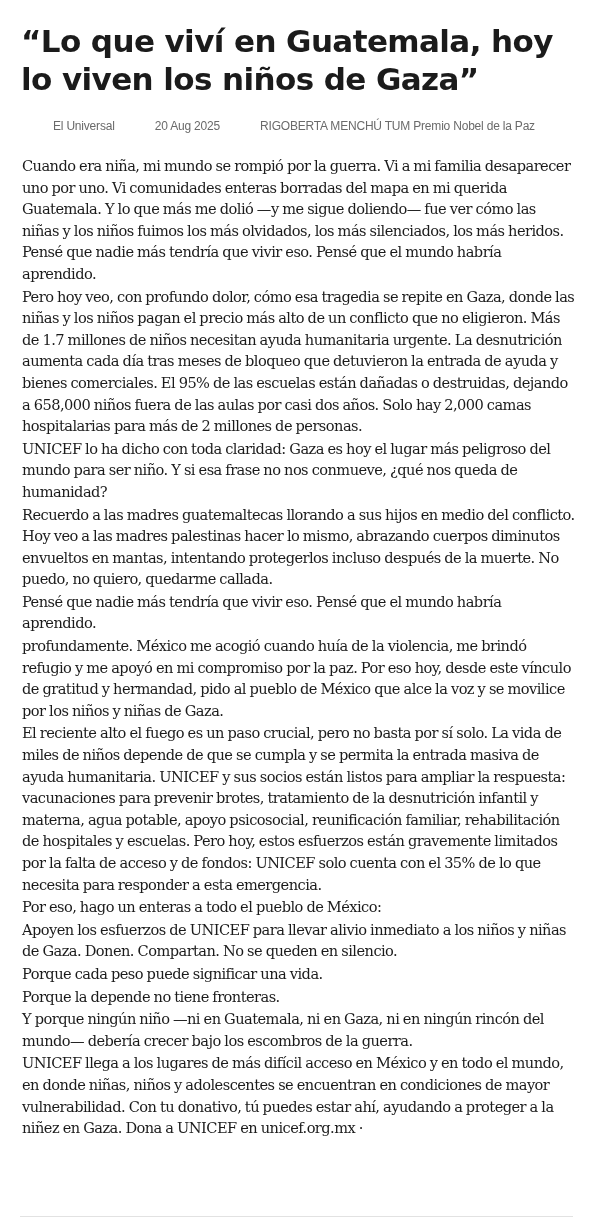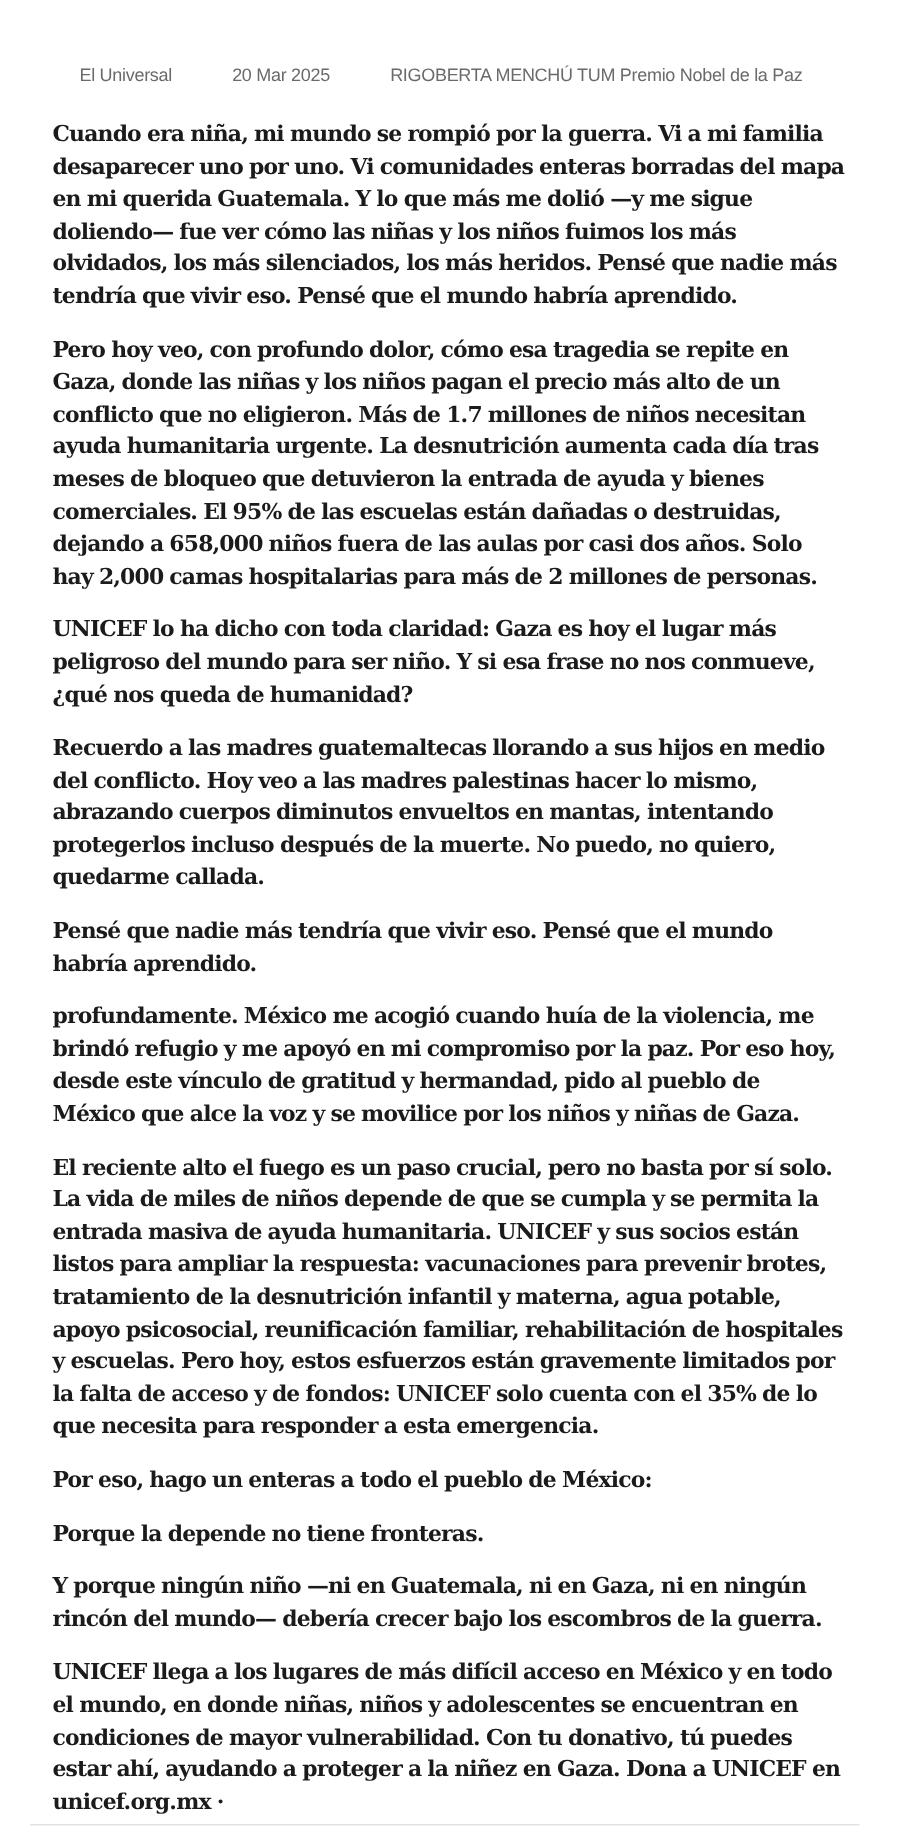--- a/index.html
+++ b/index.html
@@ -43,51 +43,53 @@
     .body {
       margin-top: 21px;
       font-family: "DejaVu Serif", serif;
       font-size: 14.6px;
       line-height: 21.6px;
       letter-spacing: -0.55px;
       word-spacing: -0.5px;
       color: #1b1b1b;
     }
     .body p {
-      margin: 14px;
-      font-weight: bold;
+      margin: 1px;
     }
     .divider {
       position: absolute;
       left: 20px;
       top: 1216px;
       width: 553px;
       height: 0;
       border-top: 1px solid #e2e2e2;
     }
   </style>
 </head>
 <body>
 
 <article class="article">
+  <h1 class="title">“Lo que viví en Guatemala, hoy lo viven los niños de Gaza”</h1>
 
   <div class="meta">
     <span>El Universal</span>
-    <span>20 Mar 2025</span>
+    <span>20 Aug 2025</span>
     <span>RIGOBERTA MENCHÚ TUM Premio Nobel de la Paz</span>
   </div>
 
   <div class="body">
     <p>Cuando era niña, mi mundo se rompió por la guerra. Vi a mi familia desaparecer uno por uno. Vi comunidades enteras borradas del mapa en mi querida Guatemala. Y lo que más me dolió —y me sigue doliendo— fue ver cómo las niñas y los niños fuimos los más olvidados, los más silenciados, los más heridos. Pensé que nadie más tendría que vivir eso. Pensé que el mundo habría aprendido.</p>
     <p>Pero hoy veo, con profundo dolor, cómo esa tragedia se repite en Gaza, donde las niñas y los niños pagan el precio más alto de un conflicto que no eligieron. Más de 1.7 millones de niños necesitan ayuda humanitaria urgente. La desnutrición aumenta cada día tras meses de bloqueo que detuvieron la entrada de ayuda y bienes comerciales. El 95% de las escuelas están dañadas o destruidas, dejando a 658,000 niños fuera de las aulas por casi dos años. Solo hay 2,000 camas hospitalarias para más de 2 millones de personas.</p>
     <p>UNICEF lo ha dicho con toda claridad: Gaza es hoy el lugar más peligroso del mundo para ser niño. Y si esa frase no nos conmueve, ¿qué nos queda de humanidad?</p>
     <p>Recuerdo a las madres guatemaltecas llorando a sus hijos en medio del conflicto. Hoy veo a las madres palestinas hacer lo mismo, abrazando cuerpos diminutos envueltos en mantas, intentando protegerlos incluso después de la muerte. No puedo, no quiero, quedarme callada.</p>
     <p>Pensé que nadie más tendría que vivir eso. Pensé que el mundo habría aprendido.</p>
     <p>profundamente. México me acogió cuando huía de la violencia, me brindó refugio y me apoyó en mi compromiso por la paz. Por eso hoy, desde este vínculo de gratitud y hermandad, pido al pueblo de México que alce la voz y se movilice por los niños y niñas de Gaza.</p>
     <p>El reciente alto el fuego es un paso crucial, pero no basta por sí solo. La vida de miles de niños depende de que se cumpla y se permita la entrada masiva de ayuda humanitaria. UNICEF y sus socios están listos para ampliar la respuesta: vacunaciones para prevenir brotes, tratamiento de la desnutrición infantil y materna, agua potable, apoyo psicosocial, reunificación familiar, rehabilitación de hospitales y escuelas. Pero hoy, estos esfuerzos están gravemente limitados por la falta de acceso y de fondos: UNICEF solo cuenta con el 35% de lo que necesita para responder a esta emergencia.</p>
     <p>Por eso, hago un enteras a todo el pueblo de México:</p>
+    <p>Apoyen los esfuerzos de UNICEF para llevar alivio inmediato a los niños y niñas de Gaza. Donen. Compartan. No se queden en silencio.</p>
+    <p>Porque cada peso puede significar una vida.</p>
     <p>Porque la depende no tiene fronteras.</p>
     <p>Y porque ningún niño —ni en Guatemala, ni en Gaza, ni en ningún rincón del mundo— debería crecer bajo los escombros de la guerra.</p>
     <p>UNICEF llega a los lugares de más difícil acceso en México y en todo el mundo, en donde niñas, niños y adolescentes se encuentran en condiciones de mayor vulnerabilidad. Con tu donativo, tú puedes estar ahí, ayudando a proteger a la niñez en Gaza. Dona a UNICEF en unicef.org.mx ·</p>
   </div>
 </article>
 
 <div class="divider"></div>
 
 </body></html>

